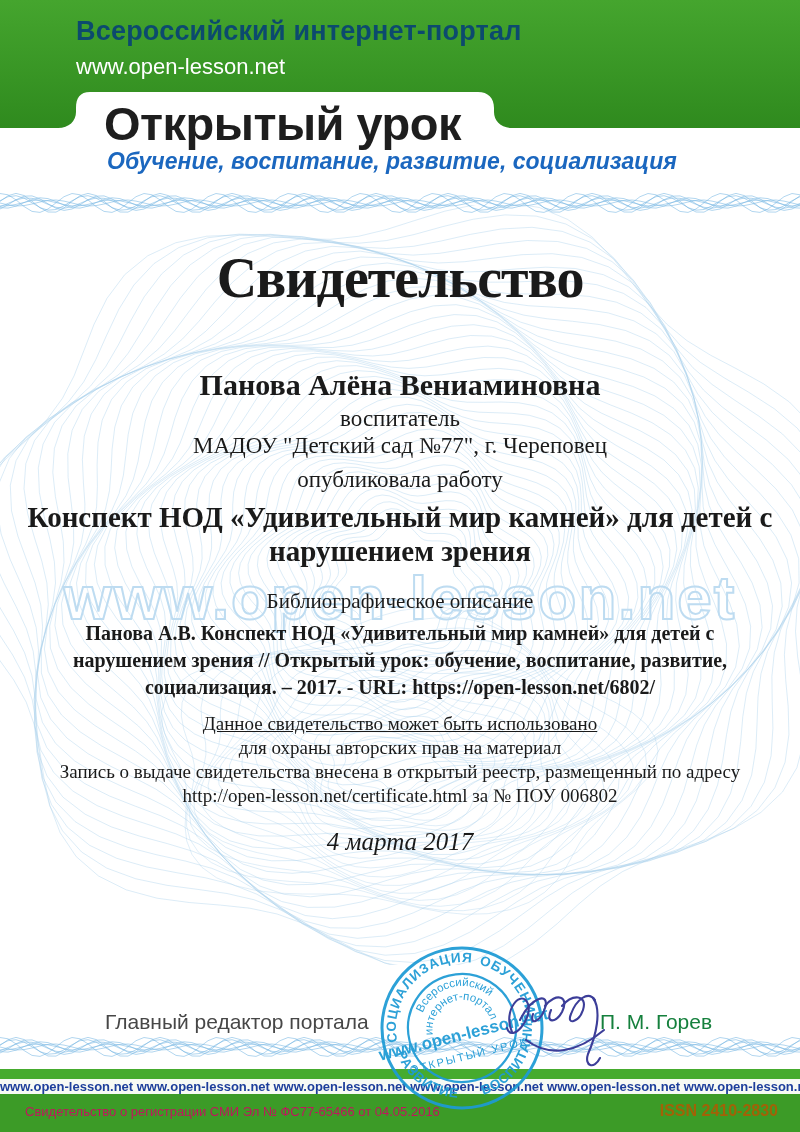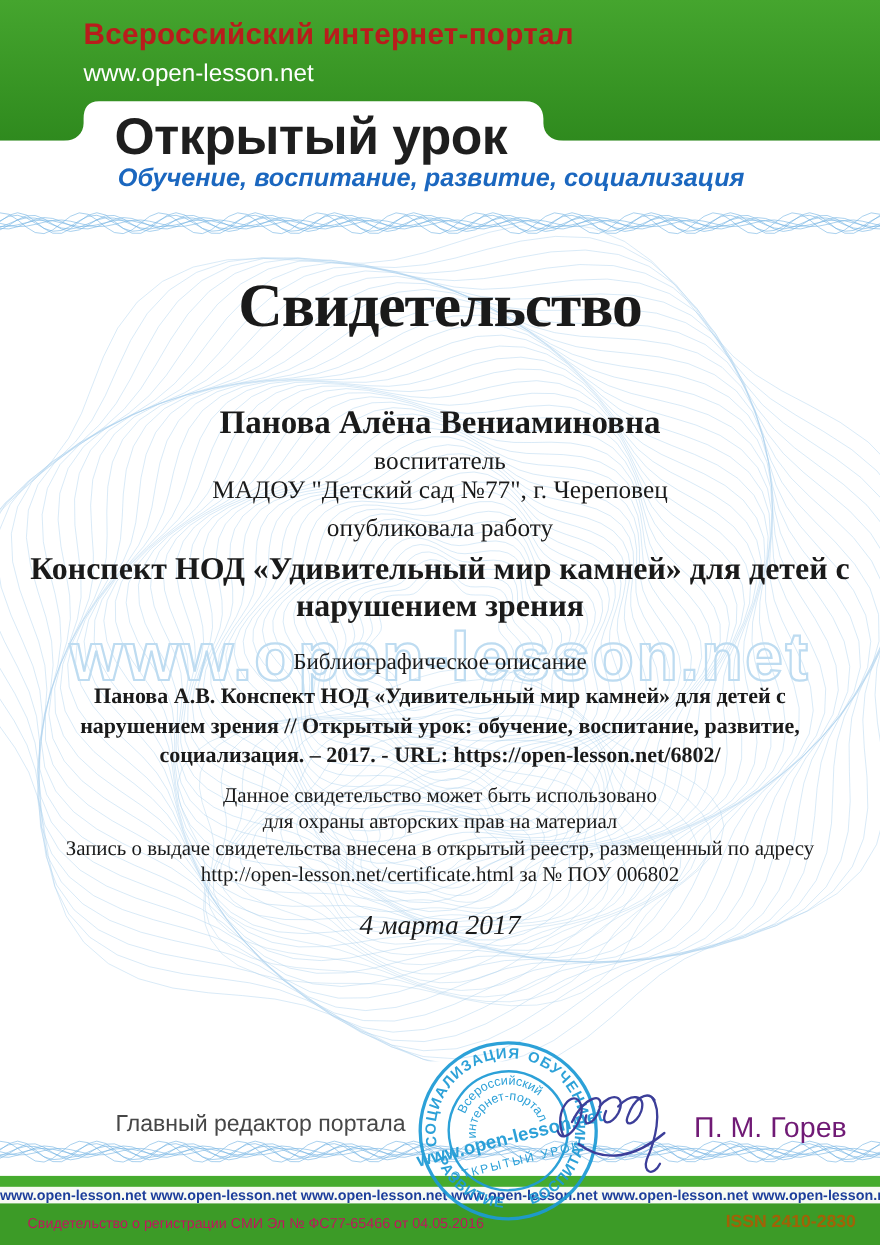--- a/index.html
+++ b/index.html
@@ -2,46 +2,46 @@
 <html><head>
 <meta charset="utf-8">
 <style>
   html,body{margin:0;padding:0;background:#fff;}
   .page{position:relative;width:800px;height:1132px;overflow:hidden;background:#fff;
         font-family:"Liberation Serif",serif;color:#1a1a1a;}
   .abs{position:absolute;}
   .ctr{left:0;width:800px;text-align:center;}
   
   .hdr-svg{left:0;top:0;}
-  .portal-name{left:76px;top:16px;color:#b91c1c;font-family:"Liberation Sans",sans-serif;
+  .portal-name{left:76px;top:16px;color:#0c4a6e;font-family:"Liberation Sans",sans-serif;
                font-weight:bold;font-size:27px;letter-spacing:.2px;}
   .site-url{left:76px;top:54px;color:#fff;font-family:"Liberation Sans",sans-serif;font-size:22px;}
   .logo-title{left:104px;top:96px;color:#1e1e1e;font-family:"Liberation Sans",sans-serif;
               font-size:47px;font-weight:600;letter-spacing:-.5px;}
   .logo-sub{left:107px;top:148px;color:#1b67bf;font-family:"Liberation Sans",sans-serif;
             font-style:italic;font-size:23px;font-weight:600;}
   
   .wm{top:562px;font-family:"Liberation Sans",sans-serif;font-weight:bold;font-size:62px;
       letter-spacing:2px;color:transparent;-webkit-text-stroke:2px #bedcf1;white-space:nowrap;}
   
   .cert-title{top:246px;font-size:56px;font-weight:bold;letter-spacing:-1px;}
   .intro{top:328px;font-size:28px;}
   .recipient{top:368px;font-size:30px;font-weight:bold;}
   .pos{top:406px;font-size:23px;}
   .org{top:433px;font-size:23px;}
   .action{top:467px;font-size:23px;}
   .work{top:500px;left:25px;width:750px;text-align:center;font-size:29px;font-weight:bold;line-height:34px;}
   .bibhead{top:589px;font-size:21px;}
   .biblio{top:620px;left:60px;width:680px;text-align:center;font-size:20px;font-weight:bold;line-height:27px;}
   .note{font-size:19px;line-height:24px;}
-  .n1{top:712px;} .n2{top:736px;} .n3{top:760px;} .n4{top:784px;}
+  .n1{top:712px;text-decoration:underline;} .n2{top:736px;} .n3{top:760px;} .n4{top:784px;}
   .date{top:828px;font-size:25px;font-style:italic;}
   
   .role{left:105px;top:1010px;color:#474747;font-family:"Liberation Sans",sans-serif;font-size:21px;}
-  .editor{left:631px;top:1010px;color:#701a75;font-family:"Liberation Sans",sans-serif;font-size:26px;}
+  .editor{left:600px;top:1010px;color:#15803d;font-family:"Liberation Sans",sans-serif;font-size:21px;}
   
   .band-thin{left:0;top:1069px;width:800px;height:10px;background:#46ab2e;}
   .band-url{left:0;top:1079px;width:800px;height:15px;background:#f7faf4;overflow:hidden;
             font-family:"Liberation Sans",sans-serif;font-size:13px;font-weight:bold;color:#1d3e9b;
             white-space:nowrap;text-align:center;line-height:15px;}
   .band-bottom{left:0;top:1094px;width:800px;height:38px;background:#3c9b27;}
   .reg{left:25px;top:1104px;color:#be185d;font-family:"Liberation Sans",sans-serif;font-size:13px;}
   .issn{right:22px;top:1102px;color:#a16207;font-family:"Liberation Sans",sans-serif;
         font-size:16px;font-weight:bold;}
   svg{display:block;}

